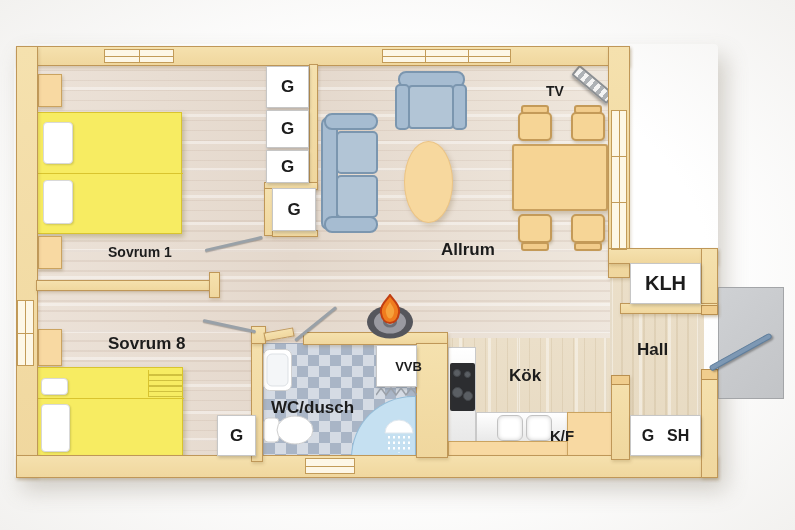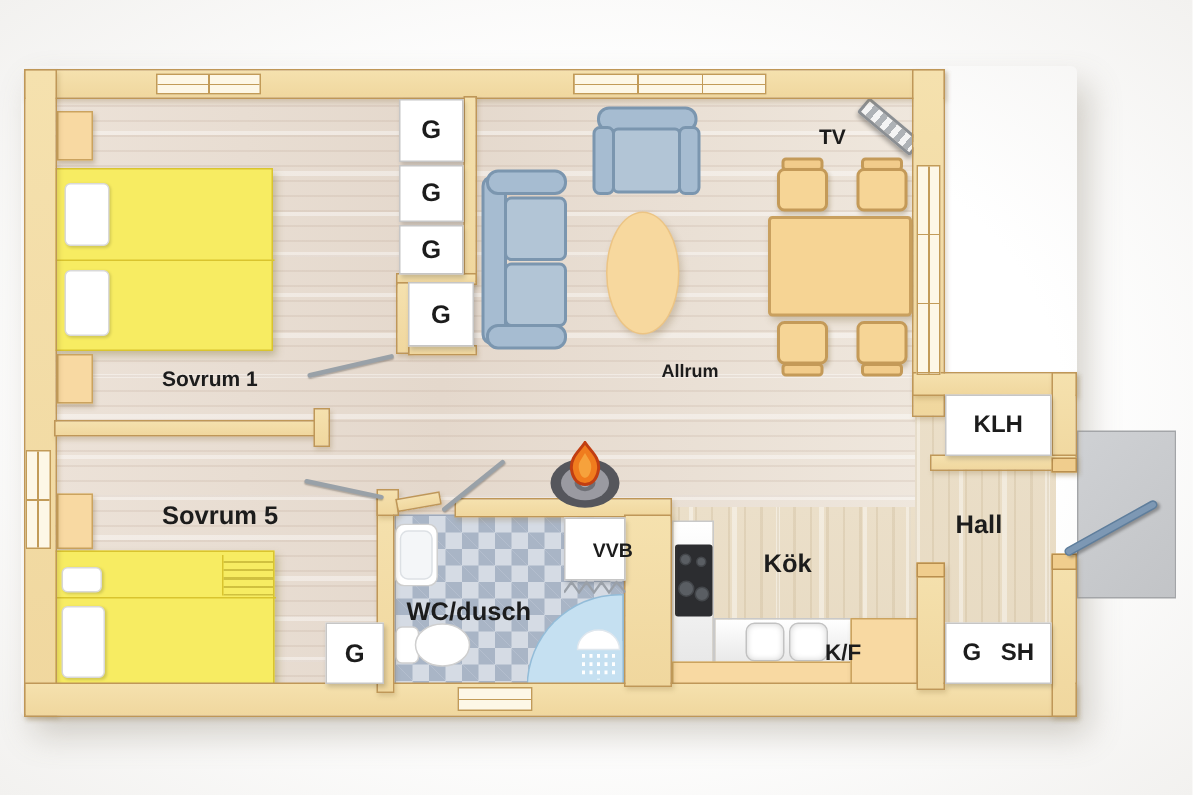--- a/index.html
+++ b/index.html
@@ -175,21 +175,21 @@
     </div>
   <div class="abs whitebox" style="left:266px;top:150px;width:43px;height:33px;font-size:17px;">
       <span>G</span>
     </div>
   <div class="abs whitebox" style="left:272px;top:188px;width:44px;height:43px;font-size:17px;">
       <span>G</span>
     </div>
   <div class="abs whitebox" style="left:217px;top:415px;width:39px;height:41px;font-size:17px;">
       <span>G</span>
     </div>
-  <div class="abs whitebox" style="left:630px;top:263px;width:71px;height:41px;font-size:16px;">
+  <div class="abs whitebox" style="left:630px;top:263px;width:71px;height:41px;font-size:20px;">
       <span>KLH</span>
     </div>
   <div class="abs whitebox" style="left:630px;top:415px;width:71px;height:41px;font-size:16px;gap:13px;">
     <span>G</span>
     <span>SH</span>
   </div>
   <div class="abs whitebox" style="left:376px;top:345px;width:41px;height:42px;font-size:13px;padding-left:24px;">
       <span>VVB</span>
     </div>
   <svg class="abs" style="left:376px;top:387px;" width="41" height="9" viewBox="0 0 41 9">
@@ -204,21 +204,21 @@
     <path d="M26 1 C22 7 16 11 17 19 C18 26 22 29 26 29 C30 29 34 26 35 19 C36 11 30 7 26 1 Z" fill="var(--flame_orange,#f07c1e)" stroke="#c13e12" stroke-width="2"></path>
     <path d="M26 8 C24 12 21 14 22 19 C22.8 23 24.5 24.5 26 24.5 C27.5 24.5 29.2 23 30 19 C31 14 28 12 26 8 Z" fill="#f6a23c"></path>
   </svg>
 
   <div class="leaf" style="left:205px;top:249px;width:59px;transform:rotate(-13deg);"></div>
   <div class="leaf" style="left:203px;top:319px;width:54px;transform:rotate(12deg);"></div>
   <div class="leaf" style="left:295px;top:339px;width:53px;transform:rotate(-39deg);"></div>
   <div class="abs" style="left:710px;top:366px;width:70px;height:6px;background:#7d98b4;border:1px solid #5f7e9c;border-radius:3px;transform:rotate(-29deg);transform-origin:0 50%;box-shadow:1px 2px 2px rgba(0,0,0,.3);"></div>
 
   <div class="label" style="left:108px;top:244px;font-size:14px;">Sovrum 1</div>
-  <div class="label" style="left:108px;top:334px;font-size:17px;">Sovrum 5</div>
-  <div class="label" style="left:441px;top:240px;font-size:12px;">Allrum</div>
+  <div class="label" style="left:108px;top:334px;font-size:17px;">Sovrum 8</div>
+  <div class="label" style="left:441px;top:240px;font-size:17px;">Allrum</div>
   <div class="label" style="left:509px;top:366px;font-size:17px;">Kök</div>
   <div class="label" style="left:637px;top:340px;font-size:17px;">Hall</div>
   <div class="label" style="left:271px;top:398px;font-size:17px;">WC/dusch</div>
   <div class="label" style="left:546px;top:83px;font-size:14px;">TV</div>
   <div class="label" style="left:550px;top:427px;font-size:15px;">K/F</div>
 
 </div>
 
 </body></html>

